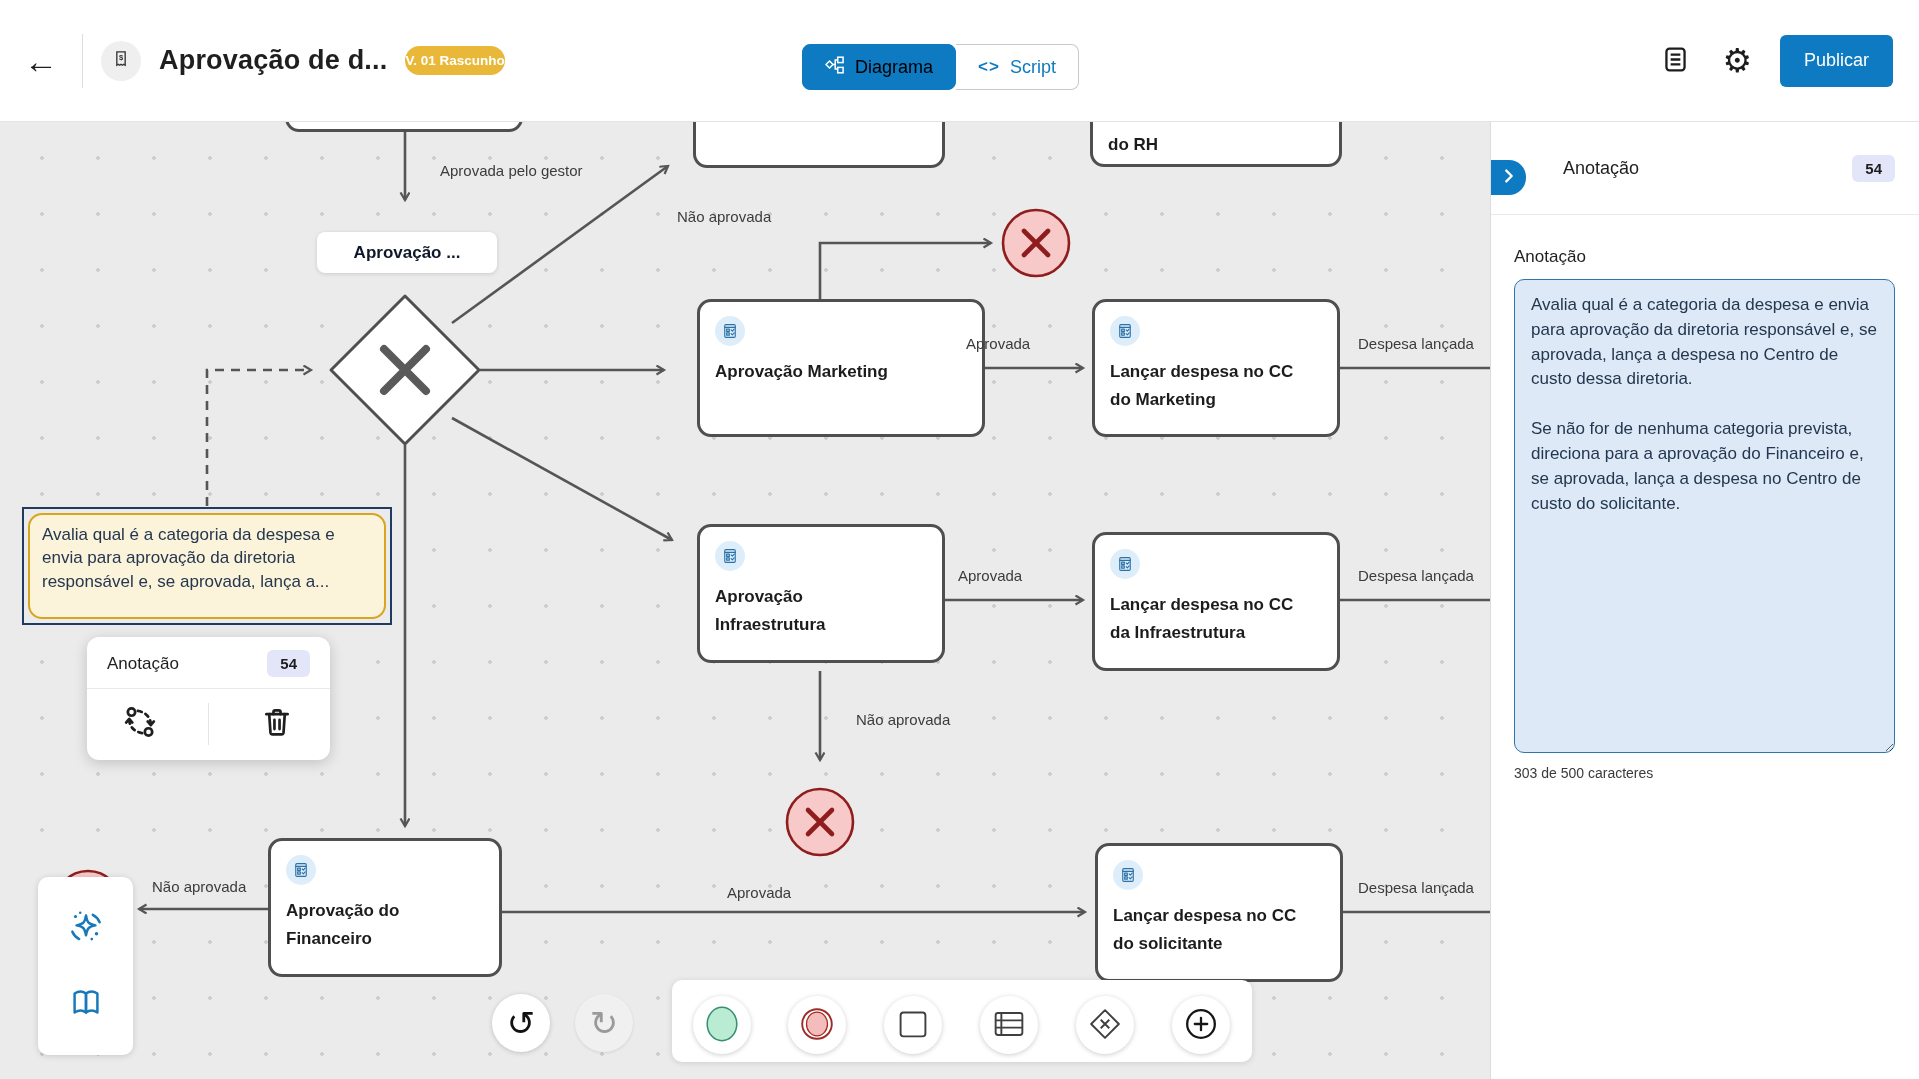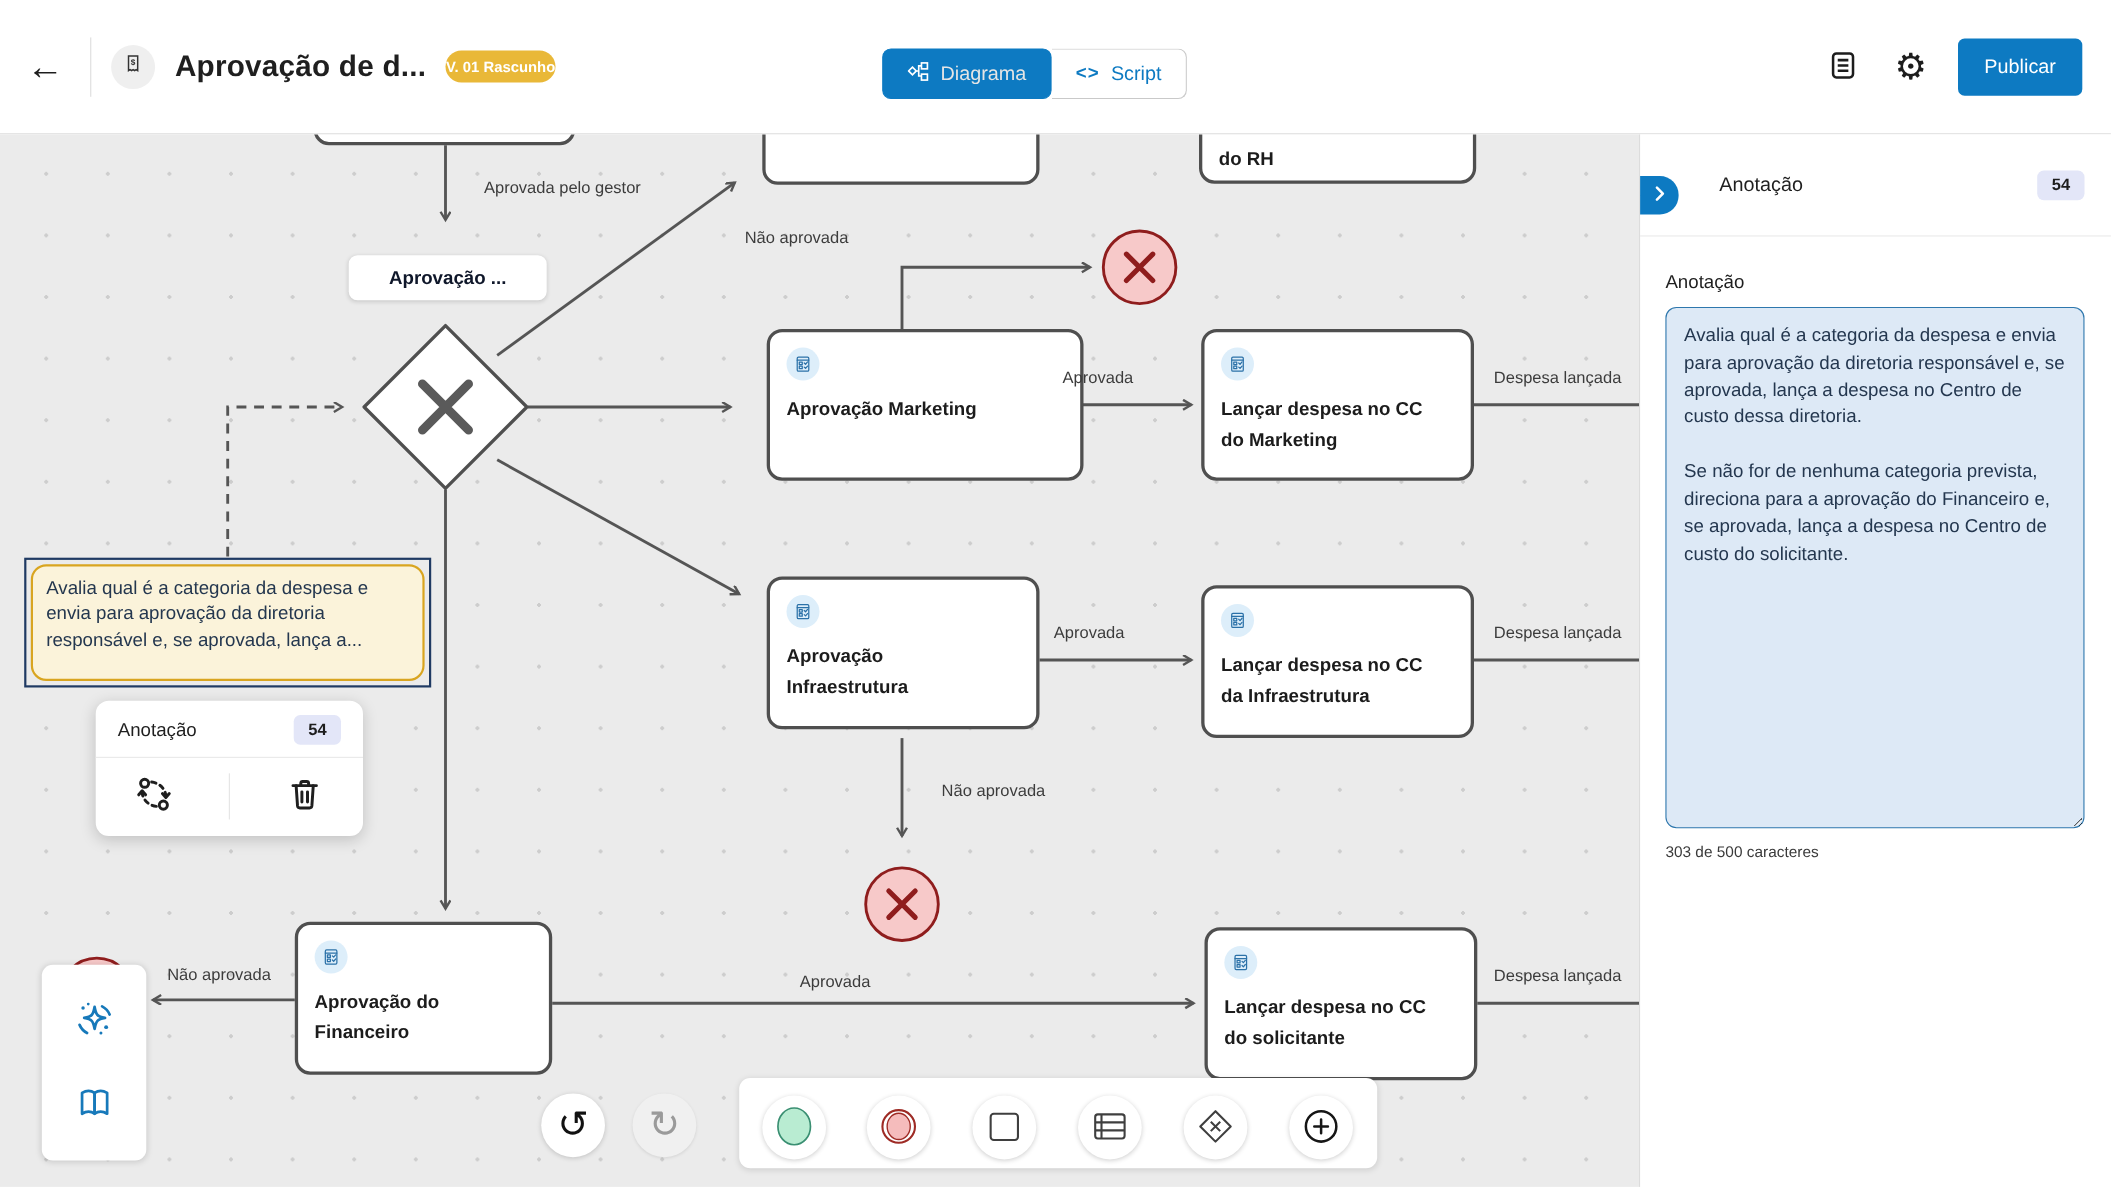--- a/index.html
+++ b/index.html
@@ -9,21 +9,21 @@
   
   .header{position:absolute;left:0;top:0;width:1919px;height:122px;background:#fff;border-bottom:1px solid #e3e3e3;box-sizing:border-box;z-index:30;}
   .h-left{position:absolute;left:18px;top:0;height:100%;display:flex;align-items:center;gap:18px;}
   .back-btn{background:none;border:none;font-size:34px;line-height:1;color:#1d1d1d;cursor:pointer;padding:4px 6px;}
   .h-divider{width:1px;height:54px;background:#ddd;}
   .avatar{width:40px;height:40px;border-radius:50%;background:#efefef;display:flex;align-items:center;justify-content:center;}
   .h-title{font-size:27px;font-weight:700;color:#1f1f1f;letter-spacing:.2px;}
   .ybadge{background:var(--badge-yellow);color:#fff;font-size:13.5px;font-weight:700;padding:7px 0;border-radius:16px;white-space:nowrap;}
   .h-toggle{position:absolute;left:802px;top:44px;height:46px;display:flex;box-sizing:border-box;}
   .tg{display:flex;align-items:center;gap:10px;font-size:18px;padding:0 22px;cursor:pointer;box-sizing:border-box;border:1px solid #c9c9c9;background:#fff;}
-  .tg.active{background:var(--accent);color:#e5e5e5;border:1px solid var(--accent);border-radius:8px;z-index:2;}
+  .tg.active{background:var(--accent);color:#000000;border:1px solid var(--accent);border-radius:8px;z-index:2;}
   .tg.inactive{color:var(--accent);border-left:none;border-radius:0 8px 8px 0;}
   .tg .code{font-weight:700;letter-spacing:1px;font-size:17px;}
   .h-right{position:absolute;right:26px;top:0;height:100%;display:flex;align-items:center;gap:24px;}
   .icon-btn{background:none;border:none;cursor:pointer;display:flex;align-items:center;justify-content:center;padding:4px;}
   .gear-glyph{font-size:33px;color:#1d1d1d;line-height:1;}
   .btn-outline{height:52px;padding:0 26px;border:1px solid var(--accent);border-radius:6px;background:#fff;color:var(--accent);font-size:18px;font-family:inherit;cursor:pointer;margin-left:22px;}
   .btn-fill{height:52px;padding:0 24px;border:none;border-radius:6px;background:var(--accent);color:#fff;font-size:18px;font-family:inherit;cursor:pointer;}
 
   
   .canvas{position:absolute;left:0;top:122px;width:1490px;height:957px;overflow:hidden;

